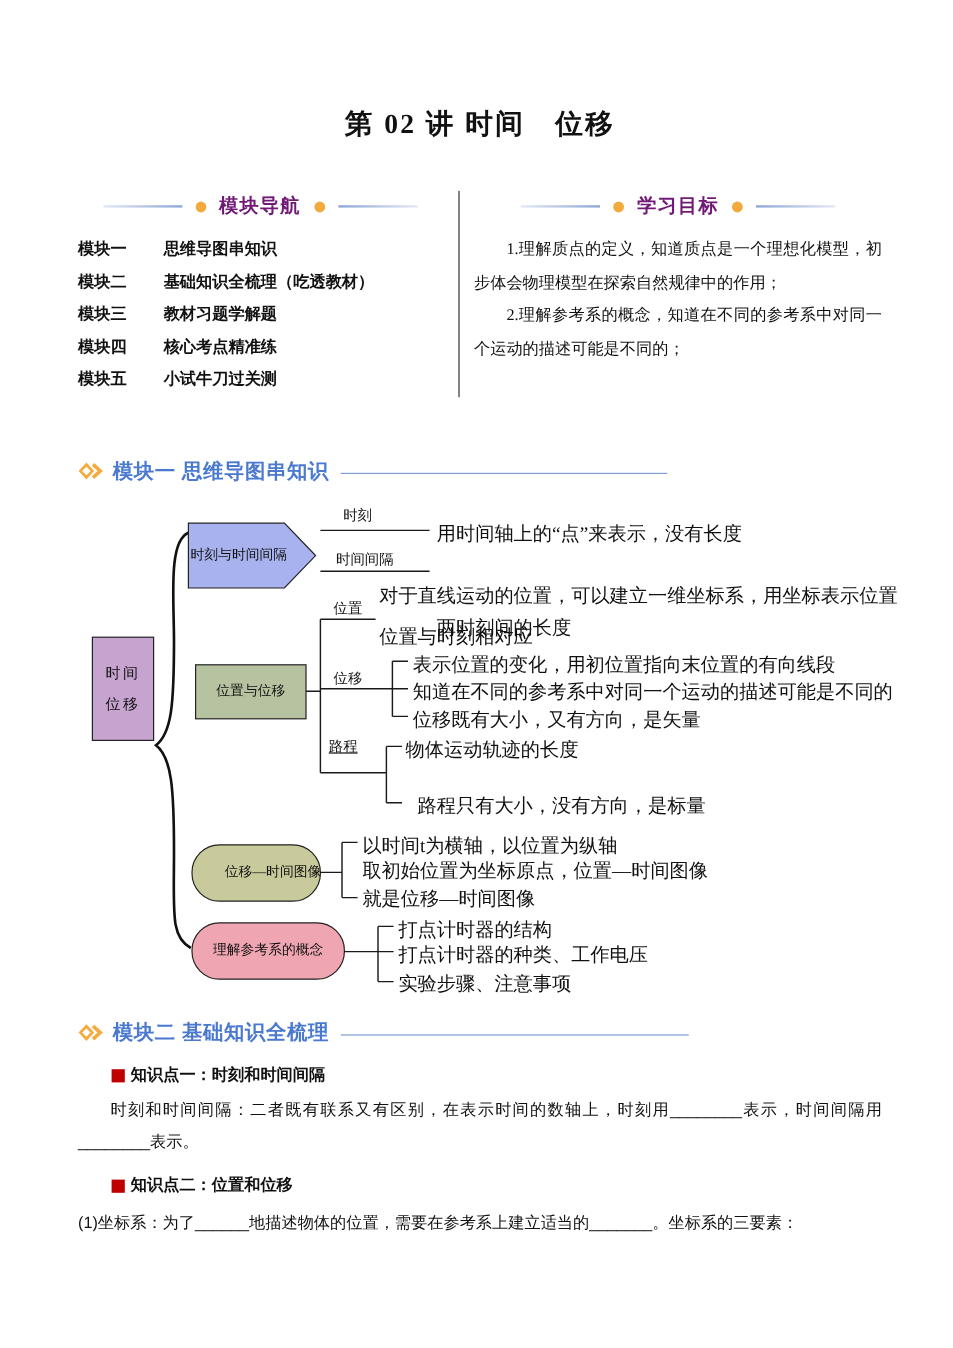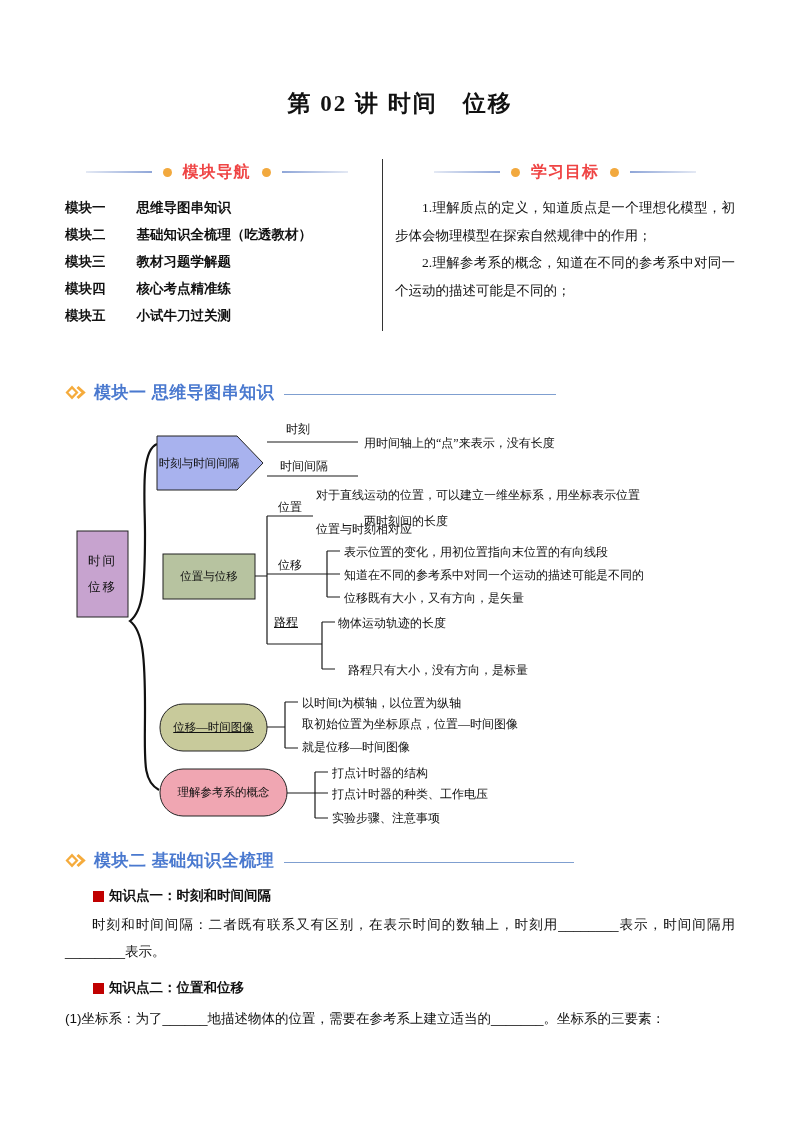--- a/index.html
+++ b/index.html
@@ -16,37 +16,37 @@
     letter-spacing:2px; margin-bottom:40px;
   }
   
   .two-col { display:flex; align-items:stretch; min-height:172px; margin-bottom:48px; }
   .col-left  { width:318px; border-right:1.5px solid #333; padding-right:14px; }
   .col-right { flex:1; padding-left:12px; }
   .col-header { display:flex; align-items:center; justify-content:center; margin-bottom:9px; height:26px; }
   .hline { width:66px; height:2px; background:linear-gradient(to right,#e4e9f4,#8fa6d8); }
   .hline.rev { background:linear-gradient(to left,#e4e9f4,#8fa6d8); }
   .dot { width:9px; height:9px; border-radius:50%; background:#f2a93e; margin:0 11px; }
-  .col-header-text { font-size:16px; font-weight:bold; color:#ef4444; font-family:"Liberation Sans",sans-serif; letter-spacing:1px; }
+  .col-header-text { font-size:16px; font-weight:bold; color:#701a75; font-family:"Liberation Sans",sans-serif; letter-spacing:1px; }
   .nav-item { line-height:27px; font-size:13.5px; font-weight:bold; }
   .nav-label { display:inline-block; width:52px; margin-right:16px; }
   .obj-p { font-size:13.5px; line-height:2.05; text-indent:2em; text-align:justify; }
   
   .module-header { display:flex; align-items:center; height:26px; margin-bottom:0; }
   .module-icon { flex:0 0 auto; margin-right:6px; }
   .module-title { font-size:17px; font-weight:bold; color:#4a79cf; font-family:"Liberation Sans",sans-serif; letter-spacing:0.5px; }
   .module-rule { height:1.5px; background:#7f9fd0; margin-left:10px; margin-top:5px; }
   
   .mindmap { position:relative; width:675px; height:418px; margin-left:-5px; margin-top:14px; margin-bottom:10px; }
   .mm-svg { position:absolute; left:0; top:0; }
   .mm-node { position:absolute; display:flex; align-items:center; justify-content:center;
              font-size:11.5px; text-align:center; line-height:1.3; }
   .mm-node.vert { flex-direction:column; gap:9px; font-size:12.5px; letter-spacing:2px; }
   .mm-lb { position:absolute; font-size:12px; white-space:nowrap; }
-  .mm-t  { position:absolute; font-size:12px; white-space:nowrap; }
+  .mm-t  { position:absolute; font-size:16px; white-space:nowrap; }
   
   .kp { display:flex; align-items:center; margin:14px 0 6px 28px;
         font-family:"Liberation Sans",sans-serif; font-size:13.5px; font-weight:bold; }
   .kp-bullet { width:11px; height:11px; background:#c00000; margin-right:5px; }
   .body-p { font-family:"Liberation Sans",sans-serif; font-size:13.5px; line-height:2.0; text-align:justify; }
   .body-p.indent { text-indent:2em; }
   .body-p.kp2-line { margin-top:8px; }
 </style>
 </head>
 <body>
@@ -130,21 +130,21 @@
                M207,308 H225 M225,283 V329 M225,283 H238 M225,329 H238
                M227,374 H255 M255,353 V399 M255,353 H268 M255,374 H268 M255,399 H268" fill="none" stroke="#1a1a1a" stroke-width="1.2"></path>
     </svg>
 
     <div class="mm-node vert" style="left:17px;top:112px;width:51px;height:86px;">
       <span>时间</span>
       <span>位移</span>
     </div>
     <div class="mm-node" style="left:97px;top:17px;width:84px;height:54px;">时刻与时间间隔</div>
     <div class="mm-node" style="left:103px;top:135px;width:92px;height:45px;">位置与位移</div>
-    <div class="mm-node" style="left:100px;top:285px;width:107px;height:47px;text-decoration:underline;">位移—时间图像</div>
+    <div class="mm-node" style="left:114px;top:285px;width:107px;height:47px;">位移—时间图像</div>
     <div class="mm-node" style="left:100px;top:350px;width:127px;height:47px;">理解参考系的概念</div>
 
     <div class="mm-lb" style="left:226px;top:2px;">时刻</div>
     <div class="mm-t" style="left:304px;top:16px;">用时间轴上的“点”来表示，没有长度</div>
     <div class="mm-lb" style="left:220px;top:39px;">时间间隔</div>
     <div class="mm-t" style="left:304px;top:50px;margin-top:44px;">两时刻间的长度</div>
 
     <div class="mm-lb" style="left:218px;top:80px;">位置</div>
     <div class="mm-t" style="left:256px;top:68px;">对于直线运动的位置，可以建立一维坐标系，用坐标表示位置</div>
     <div class="mm-t" style="left:256px;top:102px;">位置与时刻相对应</div>

